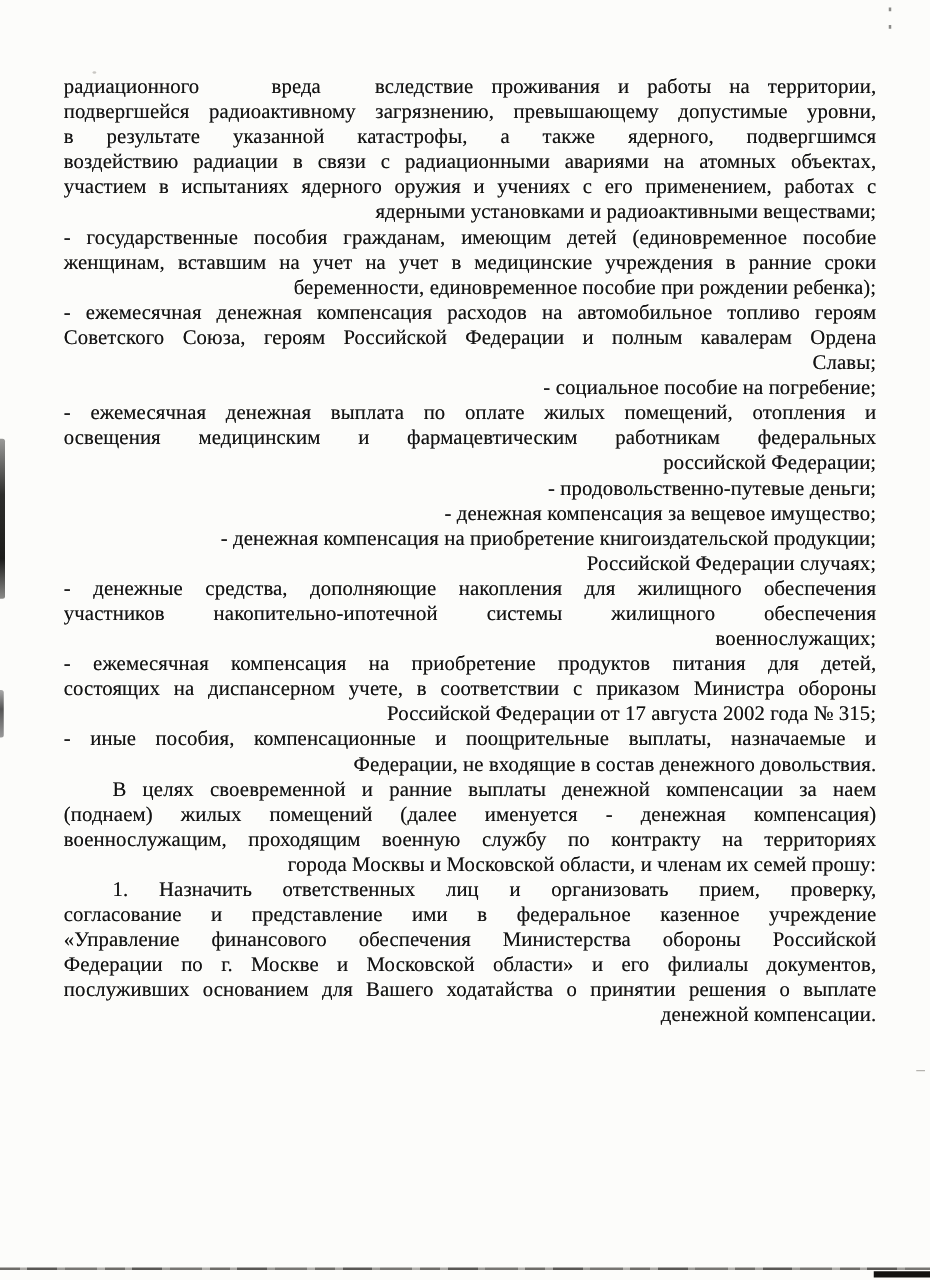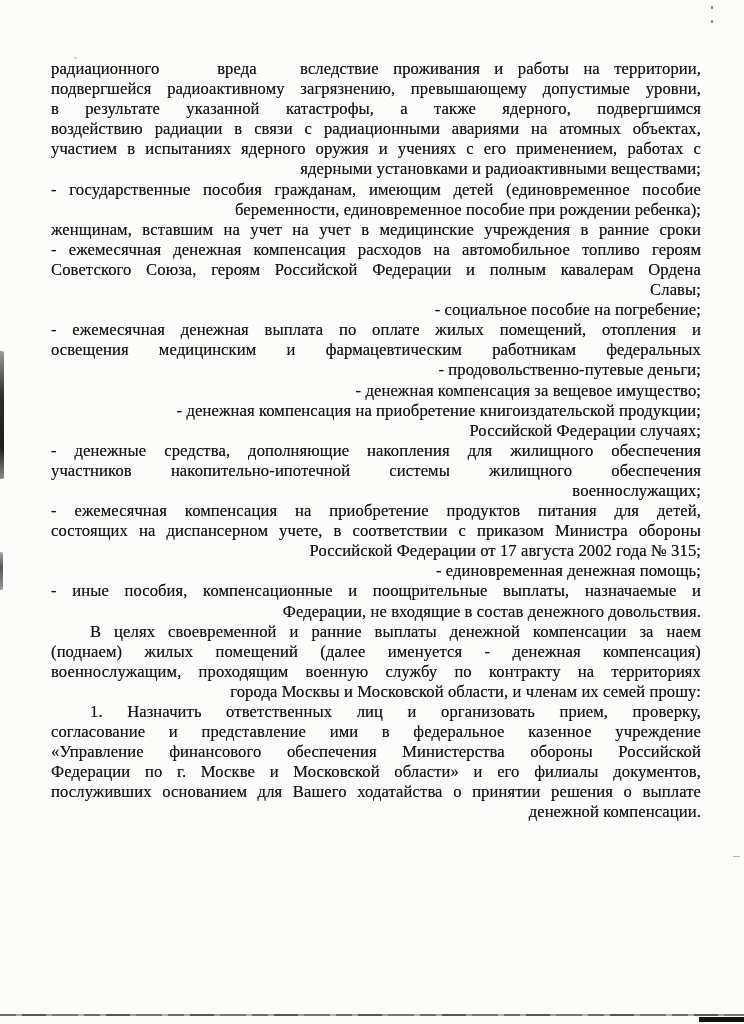--- a/index.html
+++ b/index.html
@@ -68,39 +68,39 @@
 
 <div class="page">
   <div class="doc-text">
       <div class="line j">радиационного&nbsp;&nbsp;&nbsp; вреда&nbsp;&nbsp; вследствие проживания и работы на территории,</div>
       <div class="line j">подвергшейся радиоактивному загрязнению, превышающему допустимые уровни,</div>
       <div class="line j">в результате указанной катастрофы, а также ядерного, подвергшимся</div>
       <div class="line j">воздействию радиации в связи с радиационными авариями на атомных объектах,</div>
       <div class="line j">участием в испытаниях ядерного оружия и учениях с его применением, работах с</div>
       <div class="line">ядерными установками и радиоактивными веществами;</div>
       <div class="line j">- государственные пособия гражданам, имеющим детей (единовременное пособие</div>
+      <div class="line j">женщинам, вставшим на учет на учет в медицинские учреждения в ранние сроки</div>
       <div class="line">беременности, единовременное пособие при рождении ребенка);</div>
-      <div class="line j">женщинам, вставшим на учет на учет в медицинские учреждения в ранние сроки</div>
       <div class="line j">- ежемесячная денежная компенсация расходов на автомобильное топливо героям</div>
       <div class="line j">Советского Союза, героям Российской Федерации и полным кавалерам Ордена</div>
       <div class="line">Славы;</div>
       <div class="line">- социальное пособие на погребение;</div>
       <div class="line j">- ежемесячная денежная выплата по оплате жилых помещений, отопления и</div>
       <div class="line j">освещения медицинским и фармацевтическим работникам федеральных</div>
+      <div class="line">российской Федерации;</div>
       <div class="line">- продовольственно-путевые деньги;</div>
       <div class="line">- денежная компенсация за вещевое имущество;</div>
       <div class="line">- денежная компенсация на приобретение книгоиздательской продукции;</div>
       <div class="line">Российской Федерации случаях;</div>
       <div class="line j">- денежные средства, дополняющие накопления для жилищного обеспечения</div>
       <div class="line j">участников накопительно-ипотечной системы жилищного обеспечения</div>
       <div class="line">военнослужащих;</div>
       <div class="line j">- ежемесячная компенсация на приобретение продуктов питания для детей,</div>
       <div class="line j">состоящих на диспансерном учете, в соответствии с приказом Министра обороны</div>
       <div class="line">Российской Федерации от 17 августа 2002 года № 315;</div>
-      <div class="line">- единовременная денежная помощь;</div>
       <div class="line j">- иные пособия, компенсационные и поощрительные выплаты, назначаемые и</div>
       <div class="line">Федерации, не входящие в состав денежного довольствия.</div>
       <div class="line j ind">В целях своевременной и ранние выплаты денежной компенсации за наем</div>
       <div class="line j">(поднаем) жилых помещений (далее именуется - денежная компенсация)</div>
       <div class="line j">военнослужащим, проходящим военную службу по контракту на территориях</div>
       <div class="line">города Москвы и Московской области, и членам их семей <b>прошу</b>:</div>
       <div class="line j ind">1. Назначить ответственных лиц и организовать прием, проверку,</div>
       <div class="line j">согласование и представление ими в федеральное казенное учреждение</div>
       <div class="line j">«Управление финансового обеспечения Министерства обороны Российской</div>
       <div class="line j">Федерации по г. Москве и Московской области» и его филиалы документов,</div>

